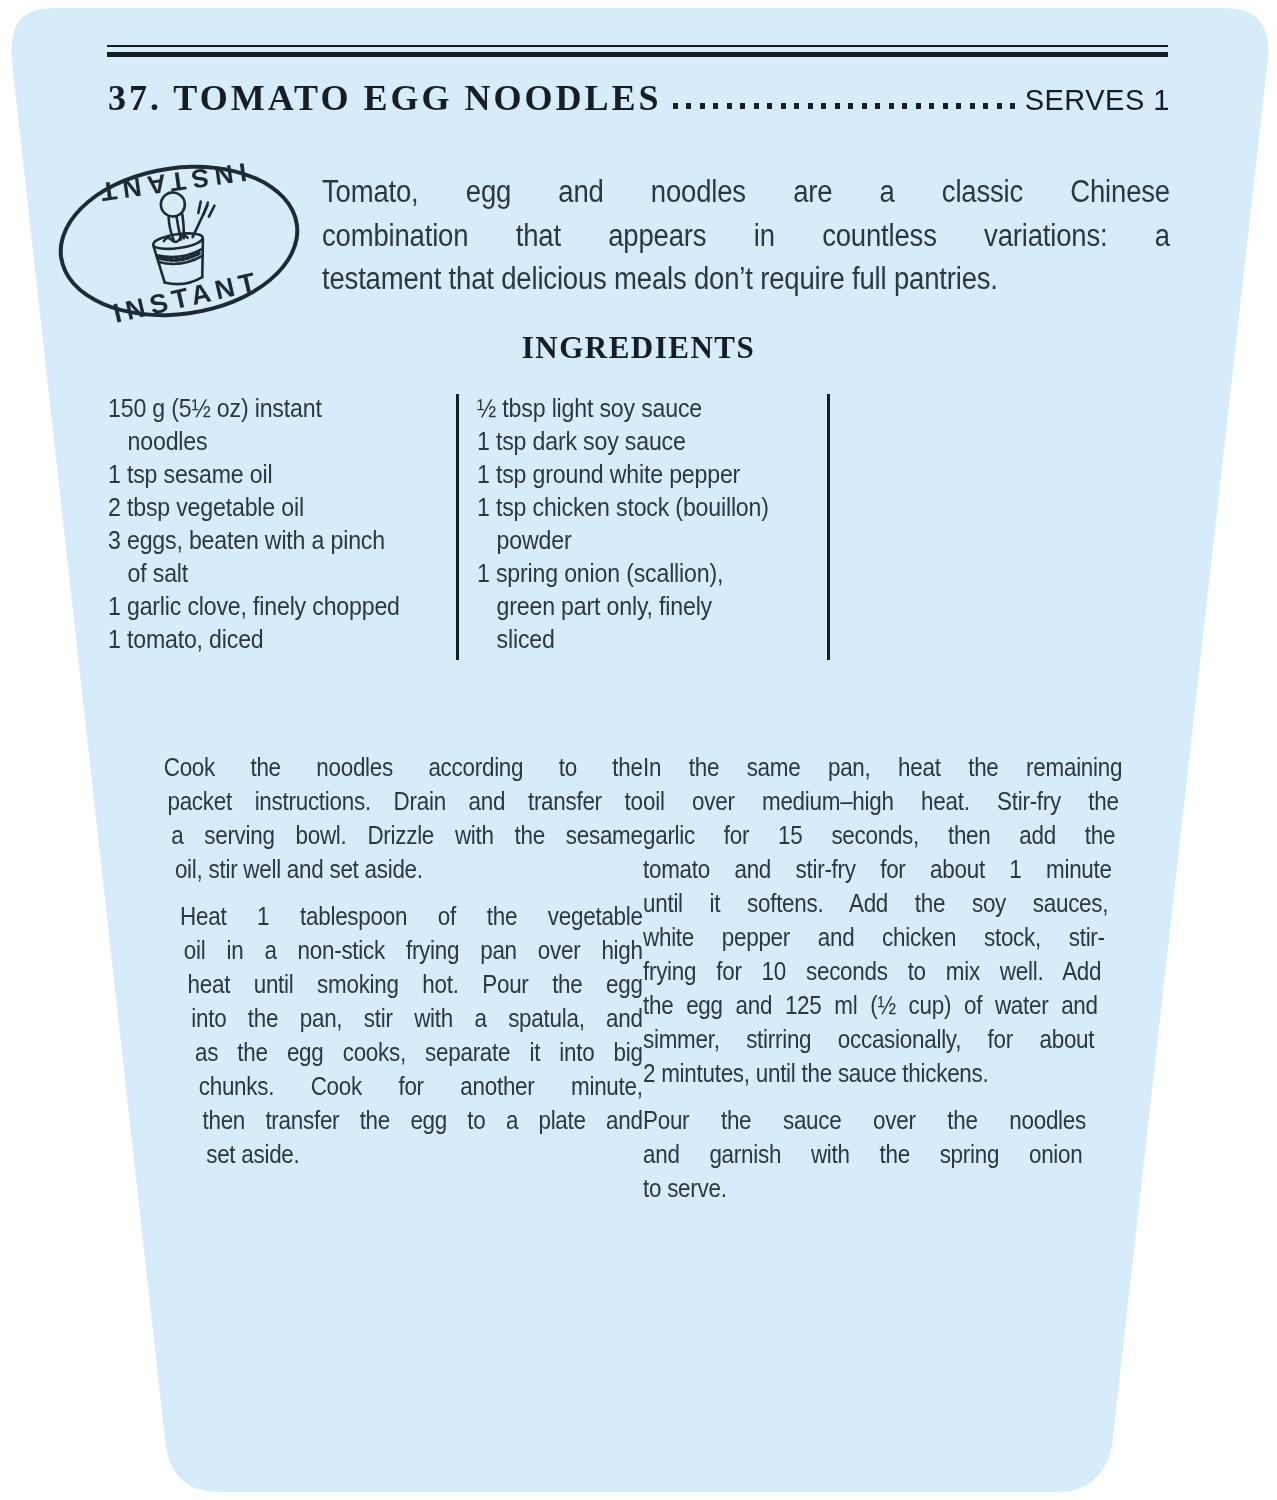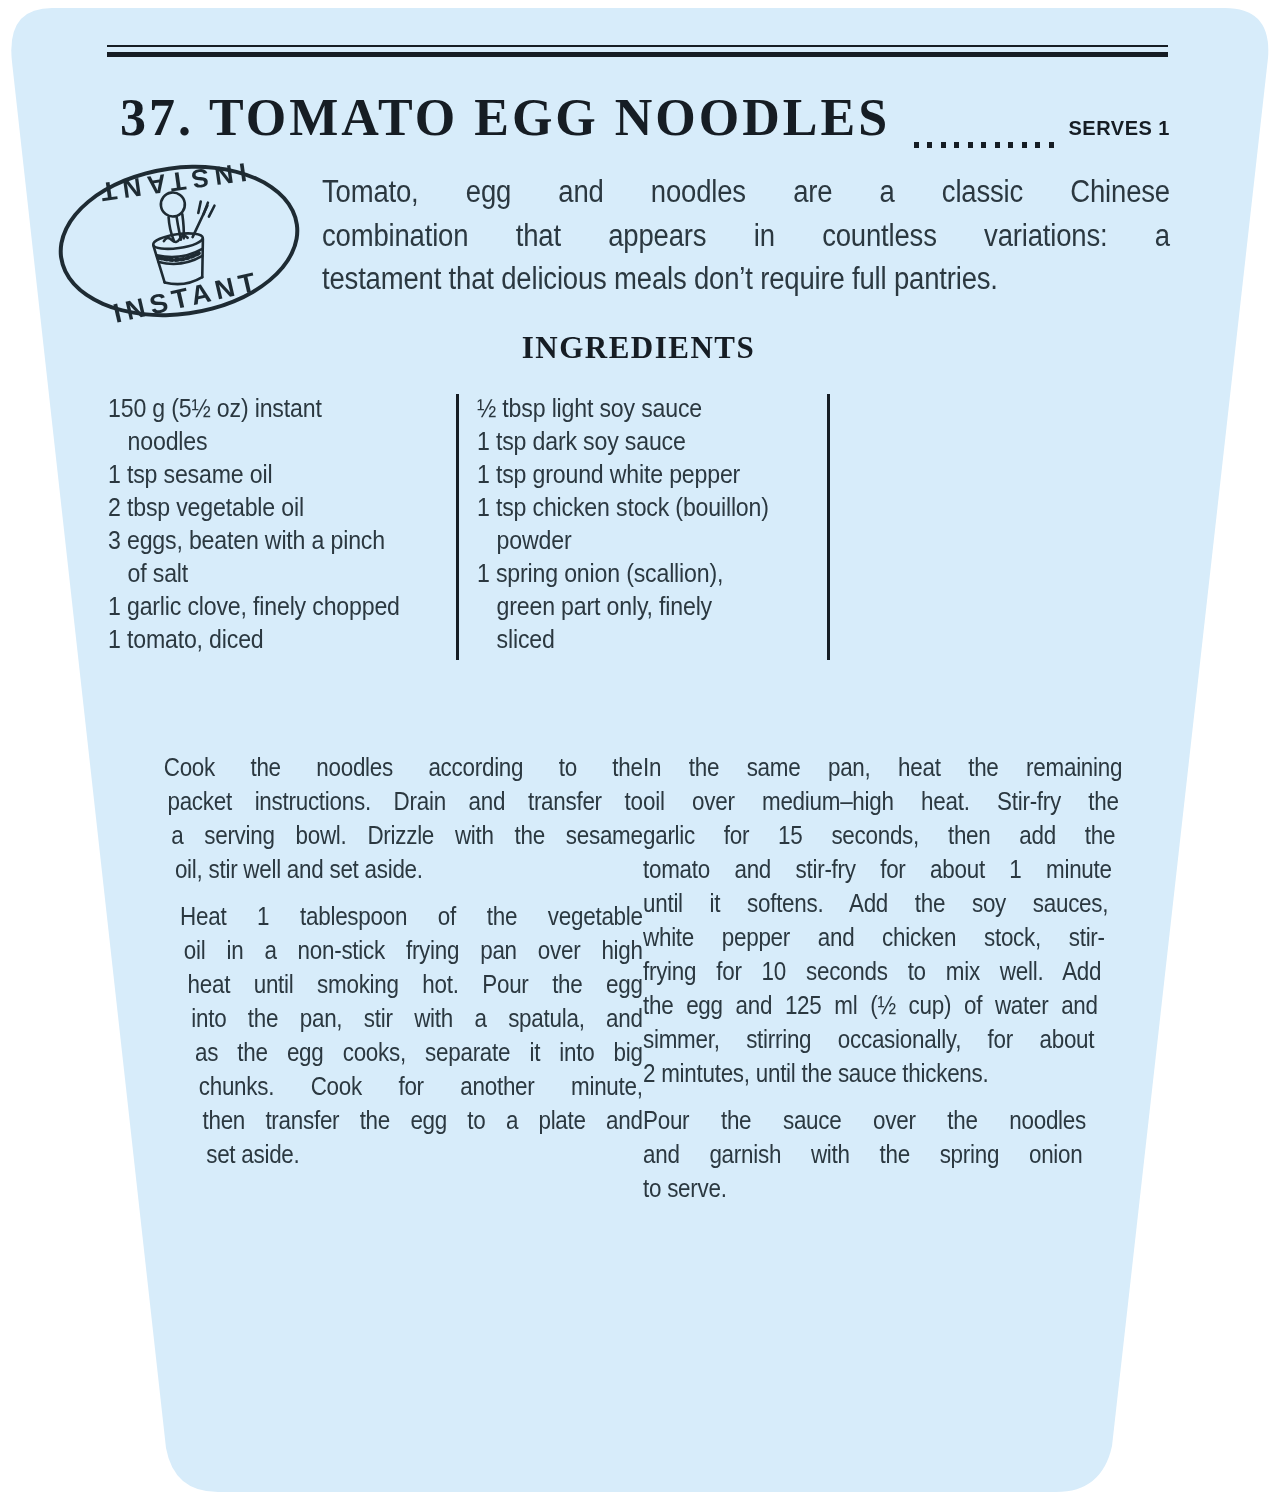--- a/index.html
+++ b/index.html
@@ -11,25 +11,25 @@
   .canvas{position:relative;width:1277px;height:1500px;background:#ffffff;overflow:hidden;
           font-family:"Liberation Sans",sans-serif;color:var(--body-text);}
   
   .card-bg{position:absolute;left:0;top:0;width:1277px;height:1500px;background:var(--card-bg);
            clip-path:path('M 52 8 L 1225 8 Q 1272 8 1268 58 L 1112 1446 Q 1102 1492 1056 1492 L 218 1492 Q 174 1492 166 1448 L 12 62 Q 6 8 52 8 Z');}
   
   .rules{position:absolute;left:107px;top:45px;width:1061px;height:12px;box-sizing:border-box;
          border-top:2px solid var(--ink);border-bottom:5px solid var(--ink);}
   
   .title-row{position:absolute;left:108px;top:80px;width:1062px;display:flex;align-items:baseline;}
-  .title{margin:12px;font-family:"Liberation Serif",serif;font-weight:bold;font-size:52px;line-height:1;
+  .title{margin:0;font-family:"Liberation Serif",serif;font-weight:bold;font-size:36px;line-height:1;
          letter-spacing:3px;color:var(--ink);white-space:nowrap;}
   .leader{flex:1;height:6px;align-self:flex-end;margin:0 8px 8px 12px;
           background:repeating-linear-gradient(90deg,var(--ink) 0 5px,transparent 5px 13.5px);}
-  .serves{font-weight:bold;font-size:20px;letter-spacing:.5px;color:var(--ink);white-space:nowrap;}
+  .serves{font-weight:normal;font-size:29px;letter-spacing:.5px;color:var(--ink);white-space:nowrap;}
   
   .stamp{position:absolute;left:58px;top:166px;width:242px;height:150px;transform:rotate(-8deg);color:#1e2b33;}
   .stamp-ellipse{position:absolute;inset:0;border:4px solid #1e2b33;border-radius:50%;box-sizing:border-box;}
   .stamp-top{position:absolute;top:0px;left:50%;transform:translateX(-50%) rotate(180deg);
              font-size:26px;font-weight:bold;letter-spacing:6px;white-space:nowrap;}
   .stamp-bottom{position:absolute;bottom:2px;left:50%;transform:translateX(-50%) rotate(-5deg);
              font-size:27px;font-weight:bold;letter-spacing:5px;white-space:nowrap;}
   .stamp svg{position:absolute;left:72px;top:24px;}
   
   .intro{position:absolute;left:322px;top:170px;width:956px;transform:scaleX(.887);transform-origin:0 0;

